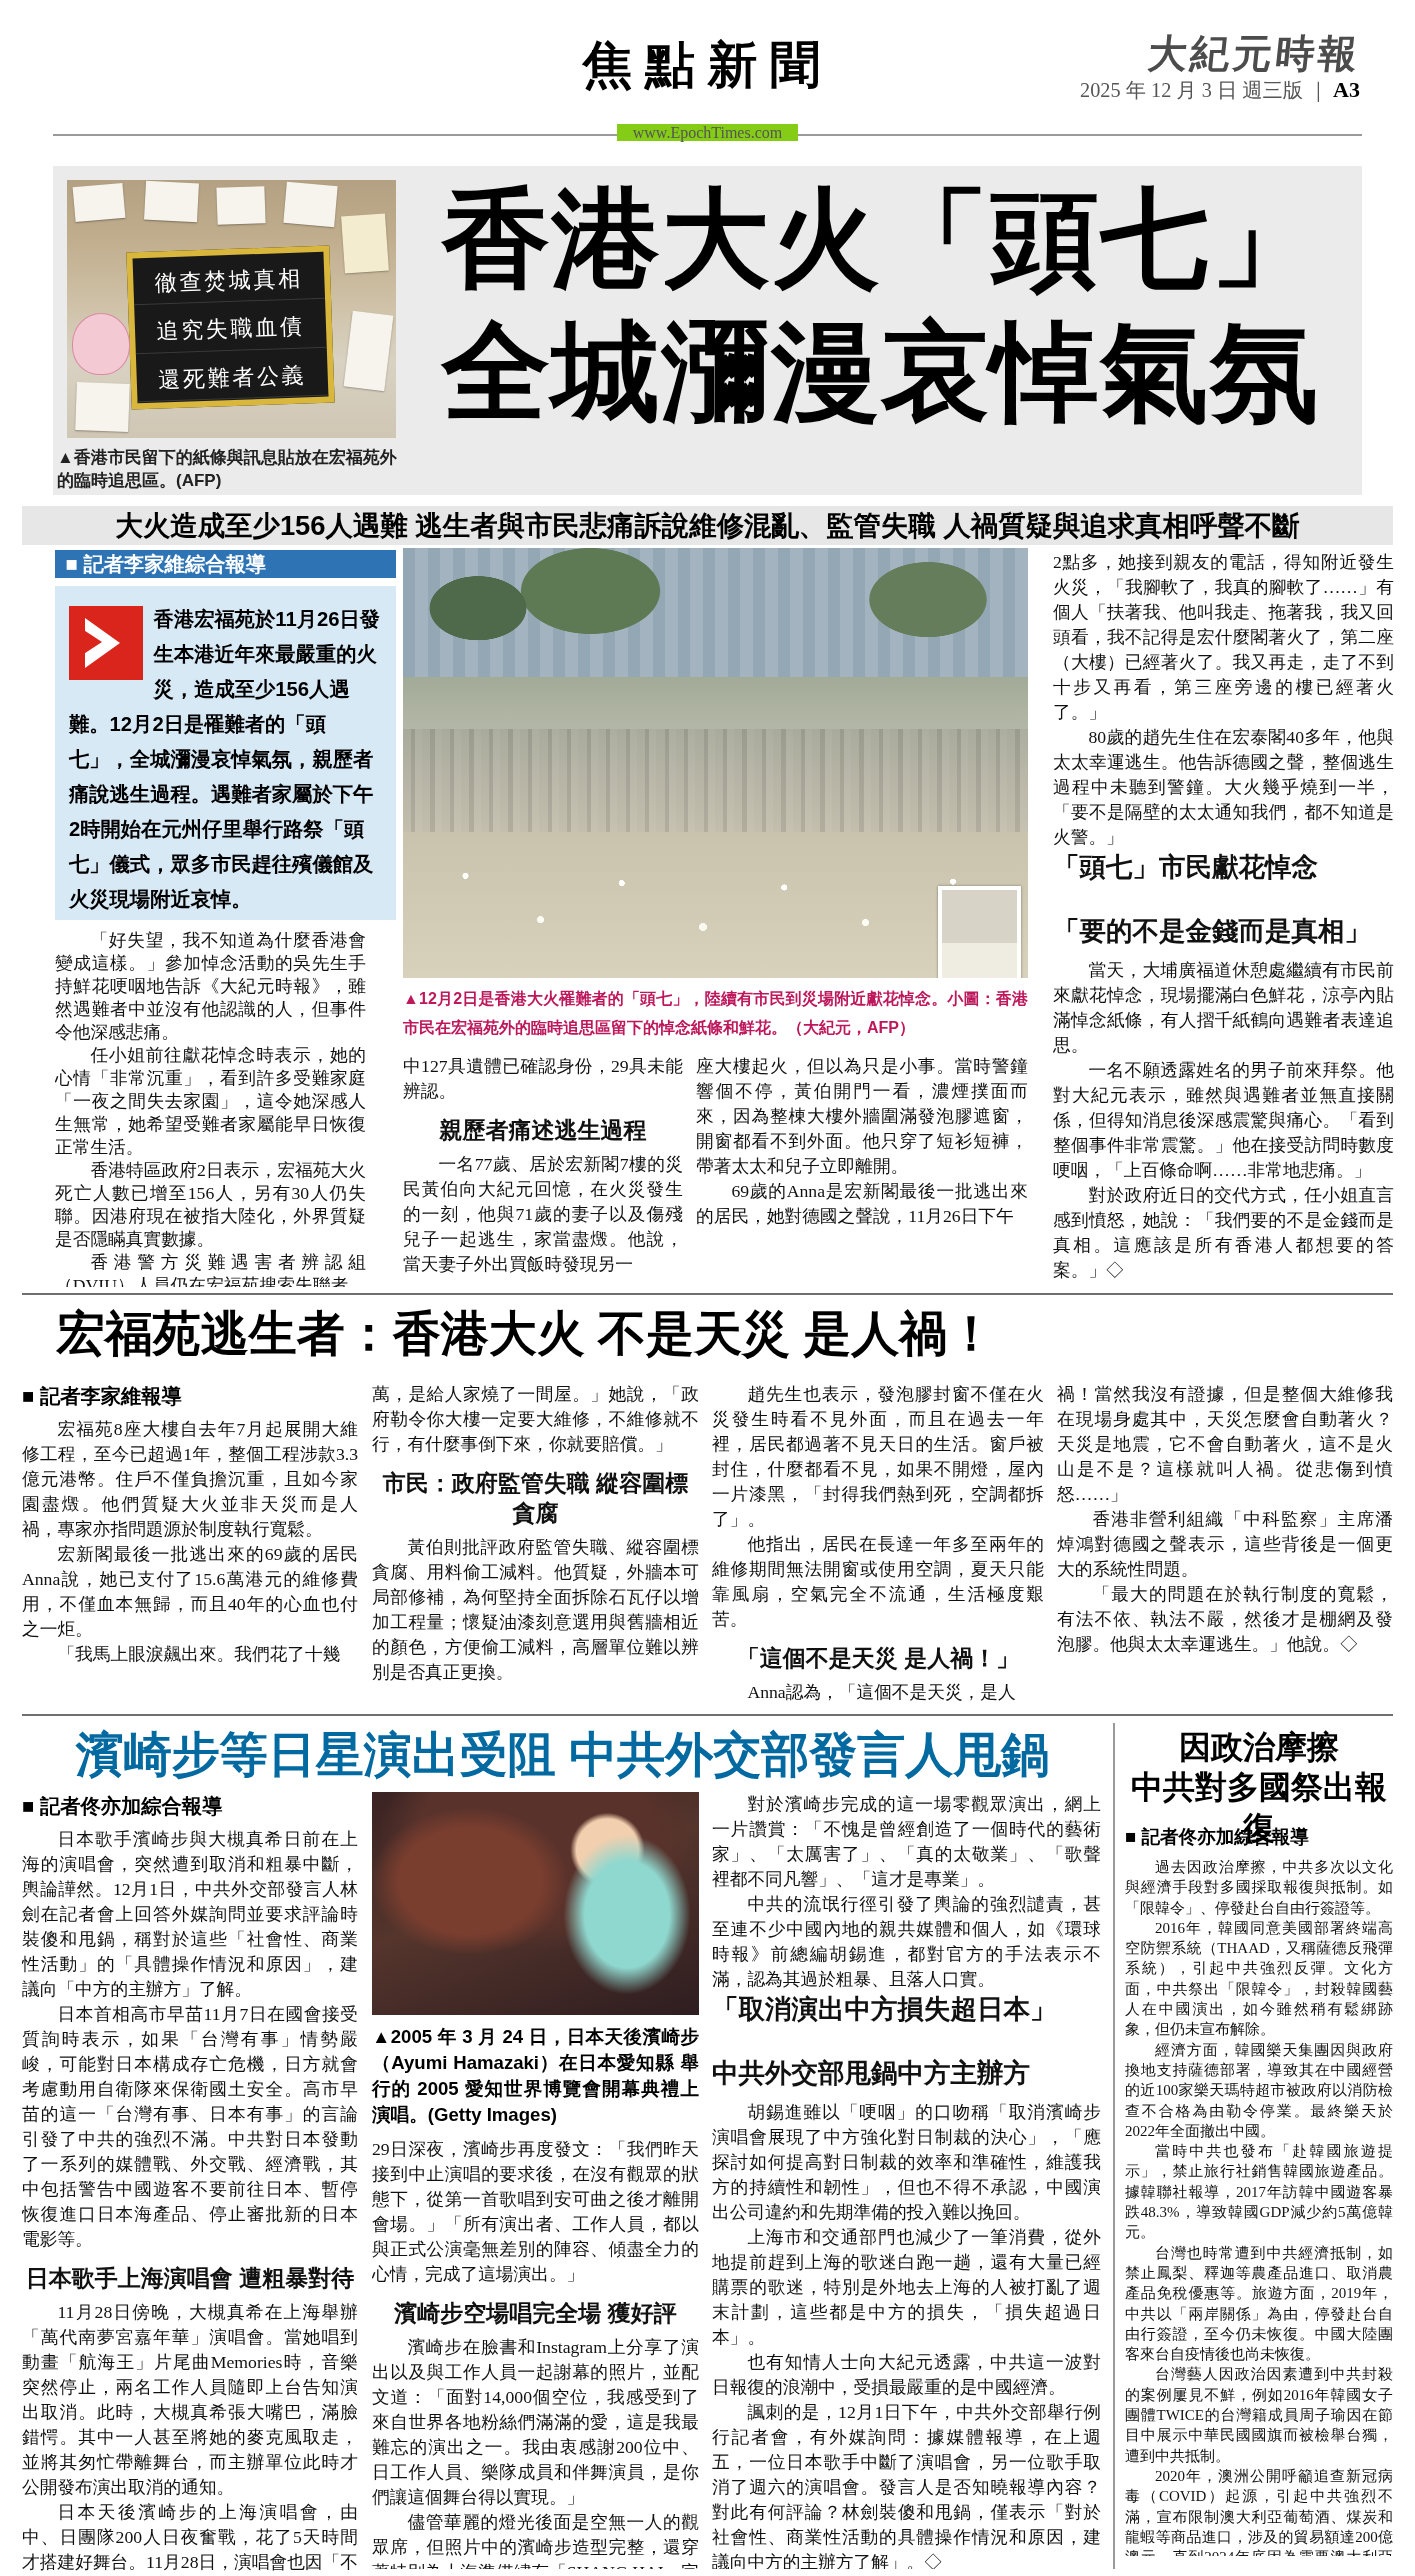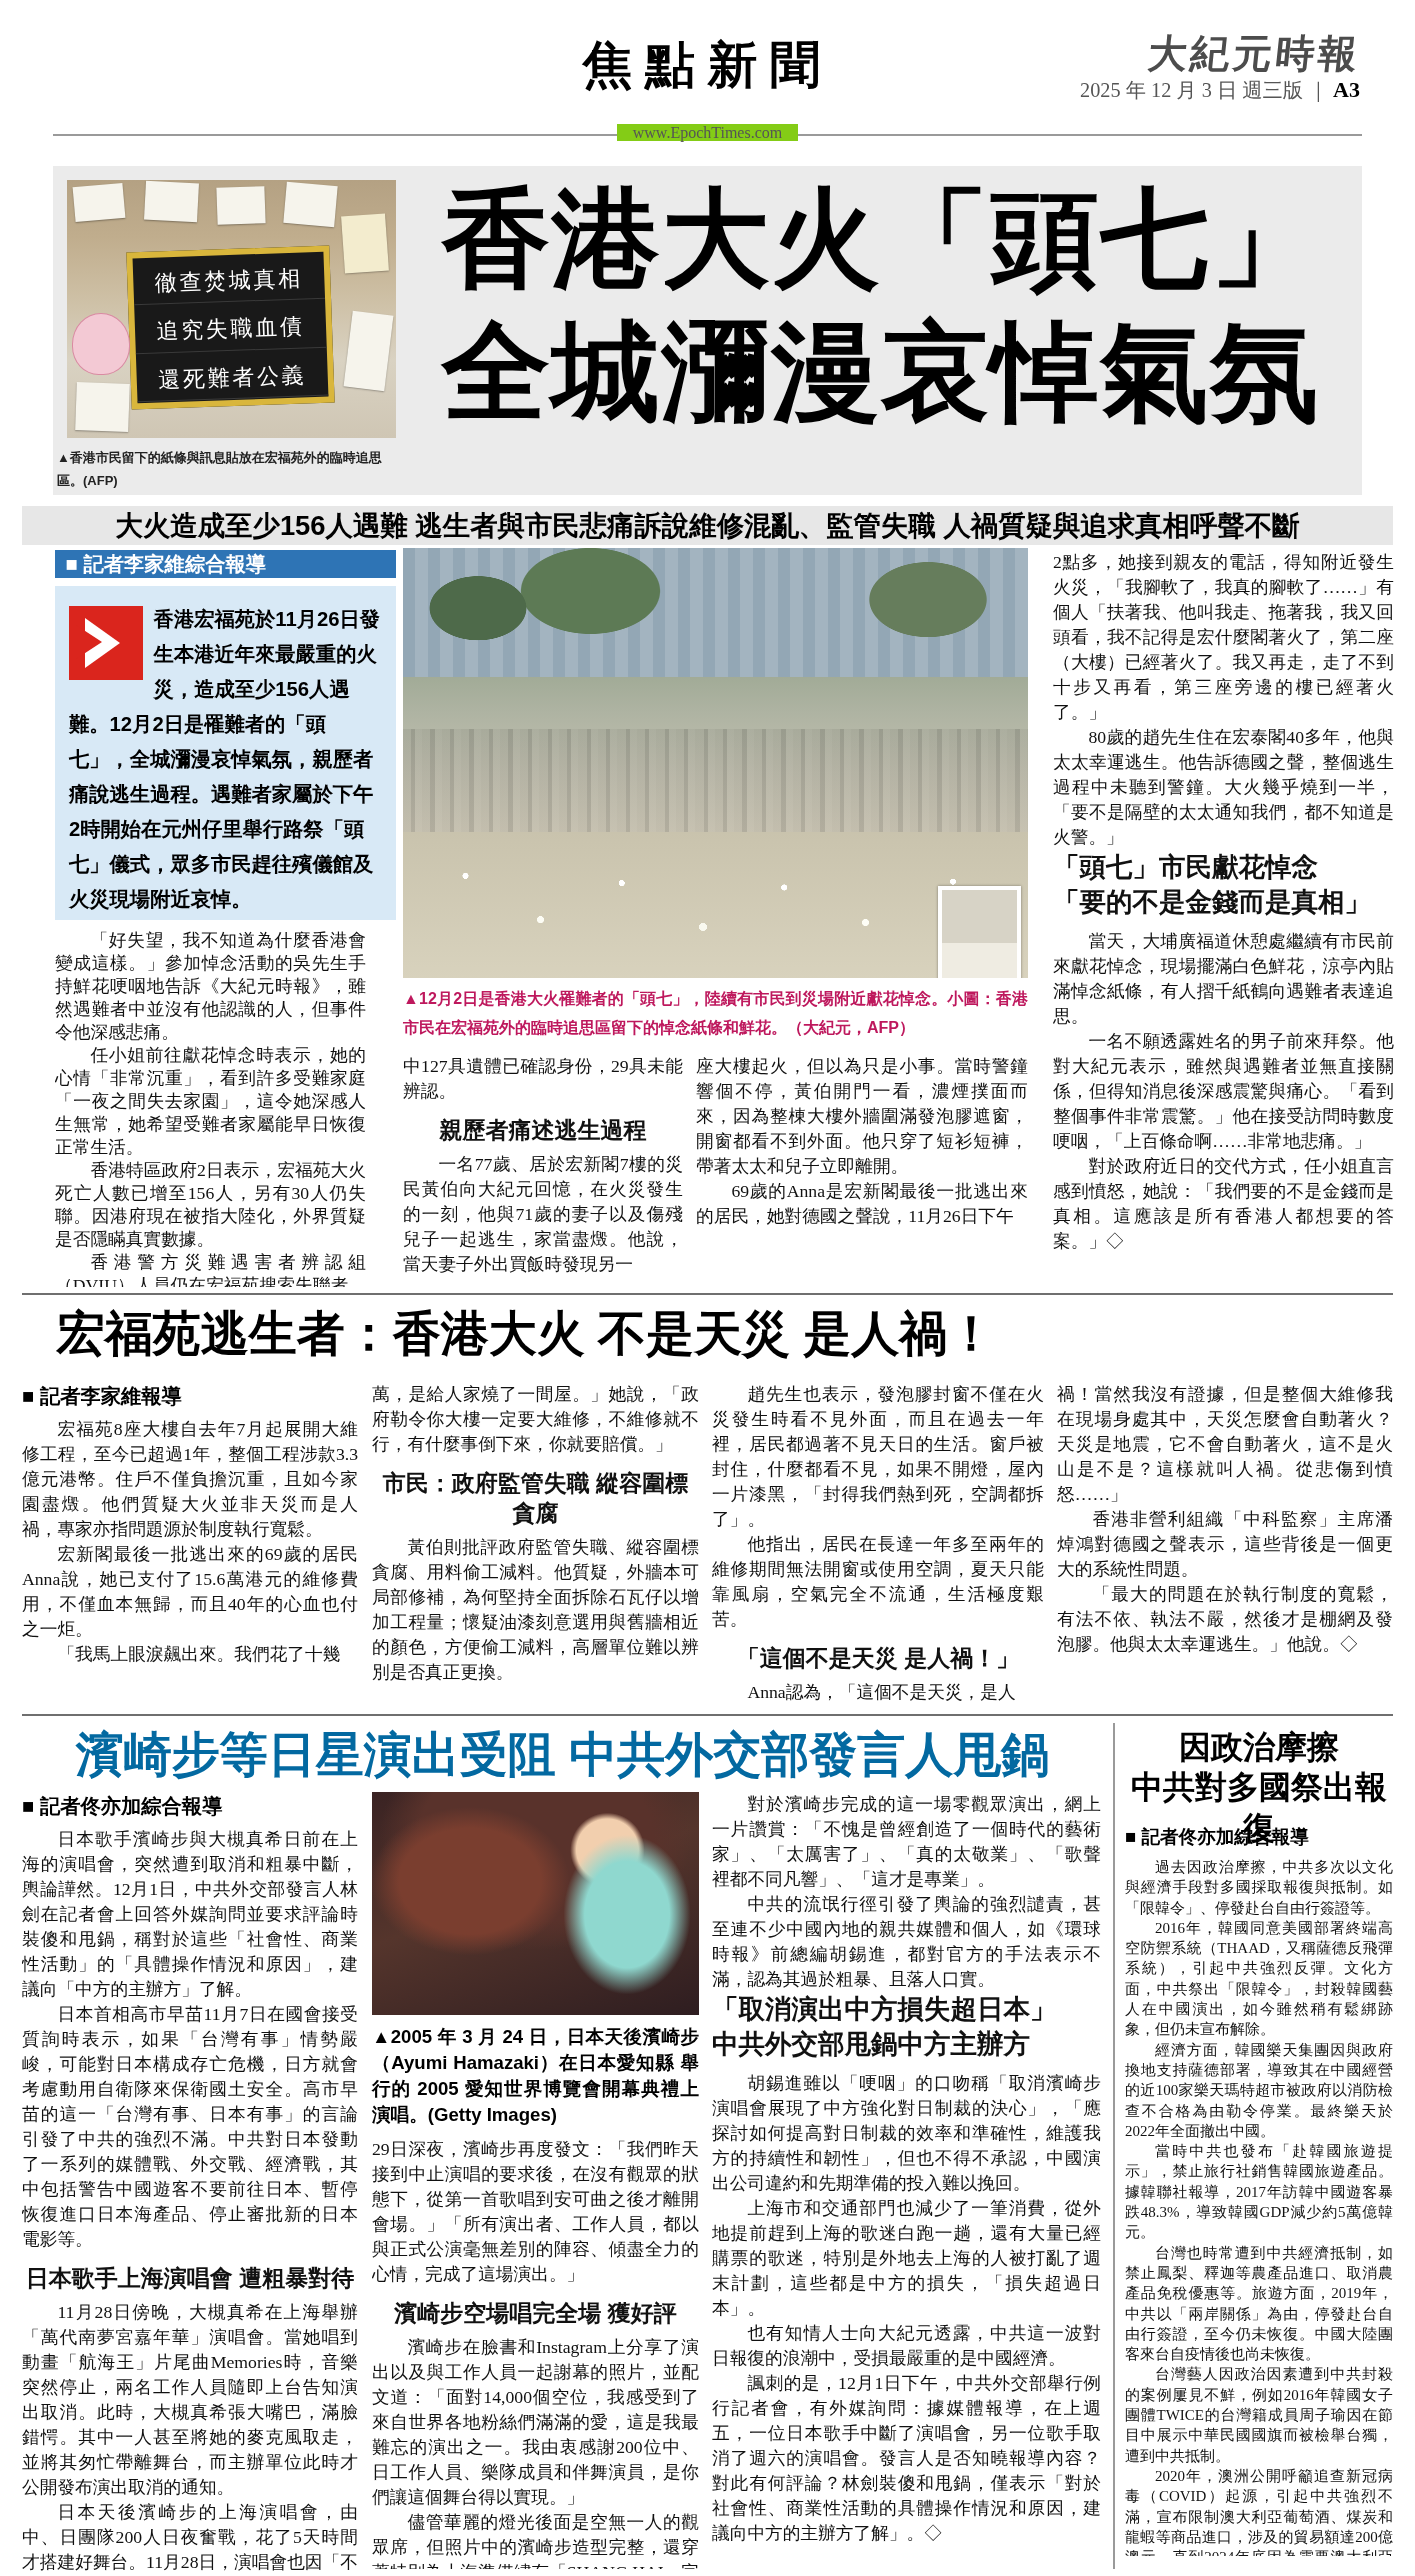--- a/index.html
+++ b/index.html
@@ -18,21 +18,21 @@
   .toprule { left:53px; top:134px; width:1309px; height:1.8px; background:#9a9a9a; }
   .site-url { left:0; right:0; top:124px; text-align:center; }
   .site-url span { background:#84cc16; padding:0 16px; font-size:16px; color:#555; font-family:"Liberation Serif", serif; }
 
   
   .hero-panel { left:53px; top:166px; width:1309px; height:329px; background:#ebebeb; }
   .hl { left:407px; width:948px; text-align:center; font-family:"Liberation Sans", sans-serif;
         font-weight:900; color:#000; font-size:108px; line-height:1.06; letter-spacing:1.8px; }
   .hl1 { top:182px; } .hl2 { top:315px; }
   .hero-caption { left:57px; top:446px; width:347px; font-family:"Liberation Sans", sans-serif;
-        font-weight:600; font-size:13px; line-height:23px; color:#222; }
+        font-weight:600; font-size:17px; line-height:23px; color:#222; }
   .deck { left:22px; top:506px; width:1371px; height:39px; background:#e7e7e7; text-align:center;
         font-family:"Liberation Sans", sans-serif; font-weight:800; font-size:27.4px; line-height:39px; color:#000; }
 
   
   .photo { overflow:hidden; }
   .memorial-photo { left:67px; top:180px; width:329px; height:258px;
      background:linear-gradient(180deg,#b4a183 0%,#c0ad8d 22%,#cdbfa4 45%,#d9d2c2 70%,#cfc6b4 100%); }
   .paper { position:absolute; background:#f6f4ec; box-shadow:0 0.9px 1.8px rgba(0,0,0,.35); }
   .board { position:absolute; left:62px; top:69px; width:203px; height:157px; background:#191919;
      border:6.2px solid #d9b63c; color:#fff; font-family:"Liberation Serif", serif; font-size:22px;
@@ -75,21 +75,21 @@
   .rule-h { background:#6f6f6f; height:1.8px; }
   .rule-v { background:#9a9a9a; width:1.8px; }
   .byline { font-family:"Liberation Sans", sans-serif; font-weight:800; font-size:20.3px; color:#000; }
   .col { overflow:hidden; text-align:justify; }
   .col p.p { text-indent:2em; }
   .col p { margin:0; }
   h4.sub { font-family:"Liberation Sans", sans-serif; font-weight:800; font-size:23px;
            line-height:30px; margin:10.6px 0 7px; text-align:center; }
   h4.sub2 { font-family:"Liberation Sans", sans-serif; font-weight:800; font-size:26.5px;
            line-height:35px; margin:0; text-align:left; }
-  h4.sub2 + h4.sub2 { margin-bottom:8.8px; }
+  h4.sub2 + h4.sub2 { margin-bottom:8.8px;margin-top:29px; }
   h4.sub2:first-child { margin-top:0; }
   .a1-byline-bar { left:55px; top:550px; width:341px; height:28px; background:#2e74b5; color:#fff;
      font-family:"Liberation Sans", sans-serif; font-weight:800; font-size:20.3px; line-height:28px; padding-left:10.6px; }
   .lead-box { left:55px; top:586px; width:341px; height:334px; background:#d8e9f6; padding:16px 14px; }
   .lead-icon { float:left; width:74px; height:74px; background:#da251d; margin:3.5px 10.6px 3.5px 0; position:relative; }
   .lead-icon:before { content:""; position:absolute; left:16px; top:12.4px;
      border-left:35px solid #fff; border-top:25px solid transparent; border-bottom:25px solid transparent; }
   .lead-icon:after { content:""; position:absolute; left:7px; top:19.5px;
      border-left:26.5px solid #da251d; border-top:17.7px solid transparent; border-bottom:17.7px solid transparent; }
   .lead-text { font-family:"Liberation Sans", sans-serif; font-weight:800; font-size:20.3px; line-height:35px; color:#000; }

